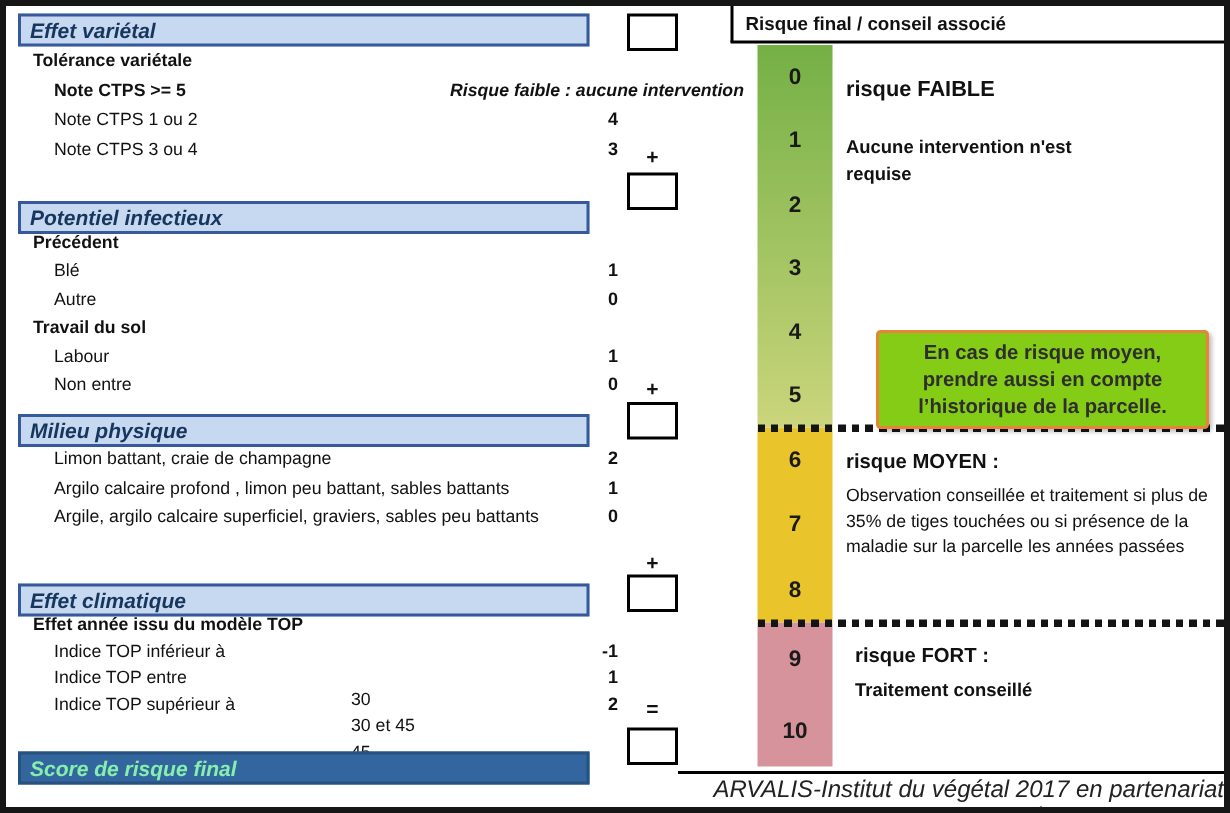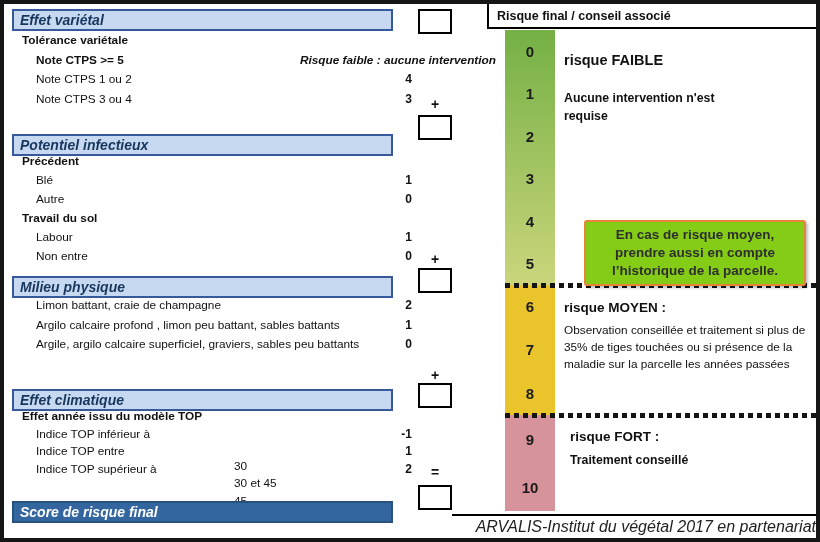--- a/index.html
+++ b/index.html
@@ -2,21 +2,21 @@
 <html><head>
 <meta charset="utf-8">
 <style>
   html,body{margin:0;padding:0;background:#fff;}
   .canvas{position:relative;width:820px;height:542px;background:#fff;border:4px solid #161616;
           box-sizing:border-box;font-family:"Liberation Sans",sans-serif;color:#111;overflow:hidden;}
   
   .sec-h{position:absolute;left:8px;width:381px;height:22px;background:#c7d9f1;
          border:2px solid #36599b;box-sizing:border-box;color:#17365d;
          font-style:italic;font-weight:bold;font-size:14px;line-height:18px;padding-left:6px;}
-  .sec-h.final{background:#33669f;border-color:#27517f;color:#ffffff;}
+  .sec-h.final{background:#33669f;border-color:#27517f;color:#86efac;}
   
   .sec-body{position:absolute;left:8px;width:400px;}
   .row{position:relative;font-size:11.8px;}
   .h195 .row{height:19.5px;line-height:19.5px;}
   .h190 .row{height:19px;line-height:19px;}
   .h175 .row{height:17.5px;line-height:17.5px;}
   .lbl{white-space:nowrap;}
   .b{font-weight:bold;}
   .ind1{padding-left:10px;}
   .ind2{padding-left:24px;}

